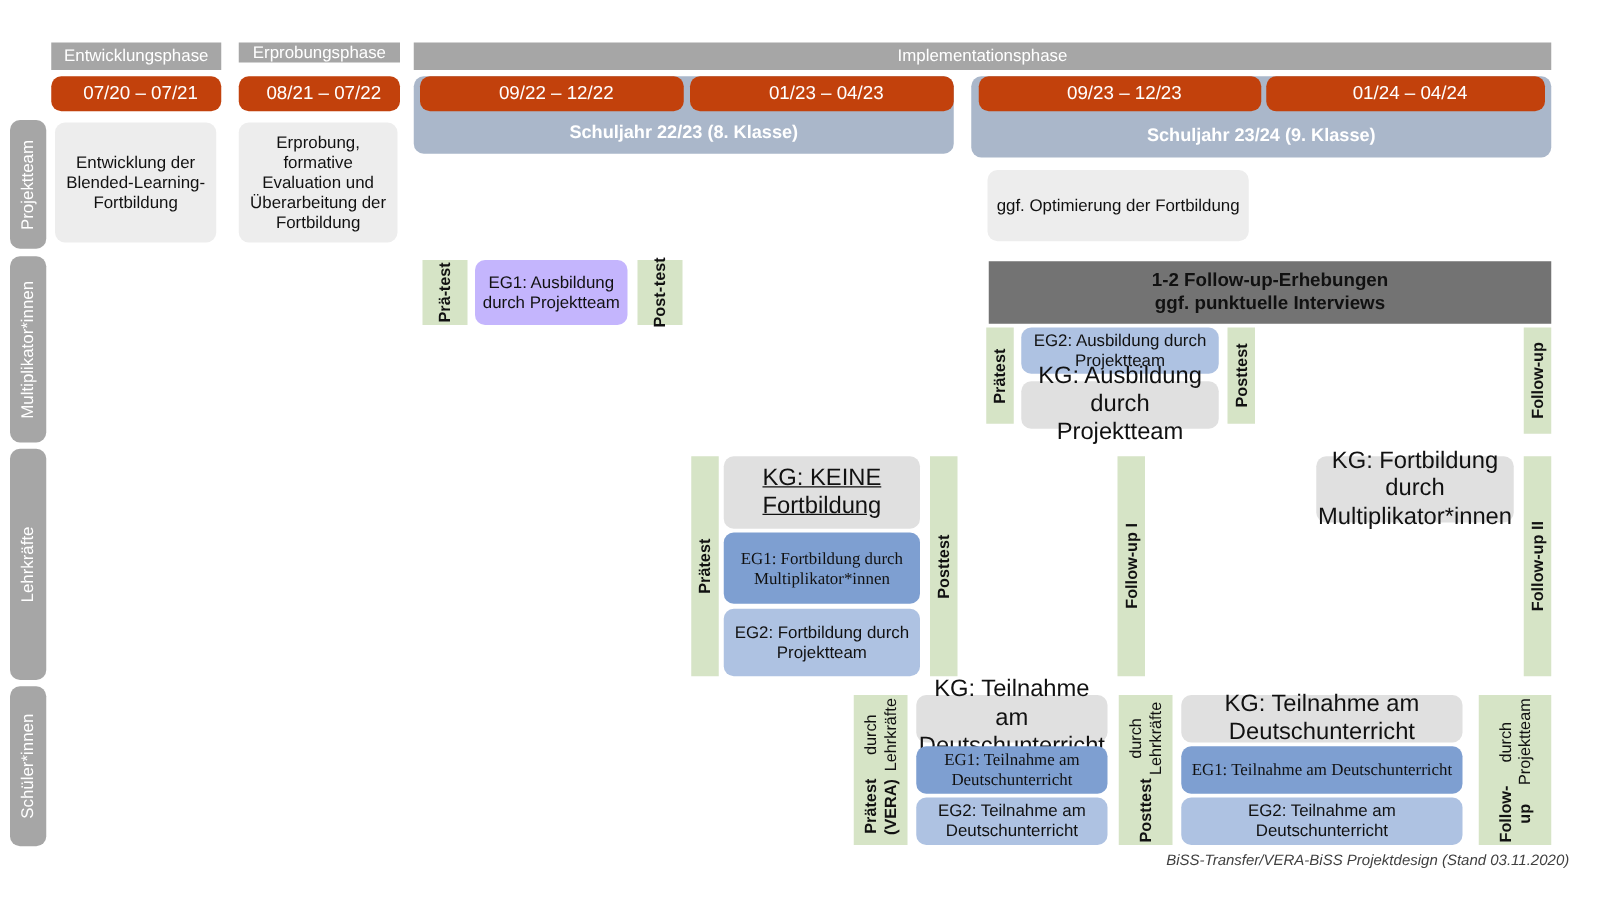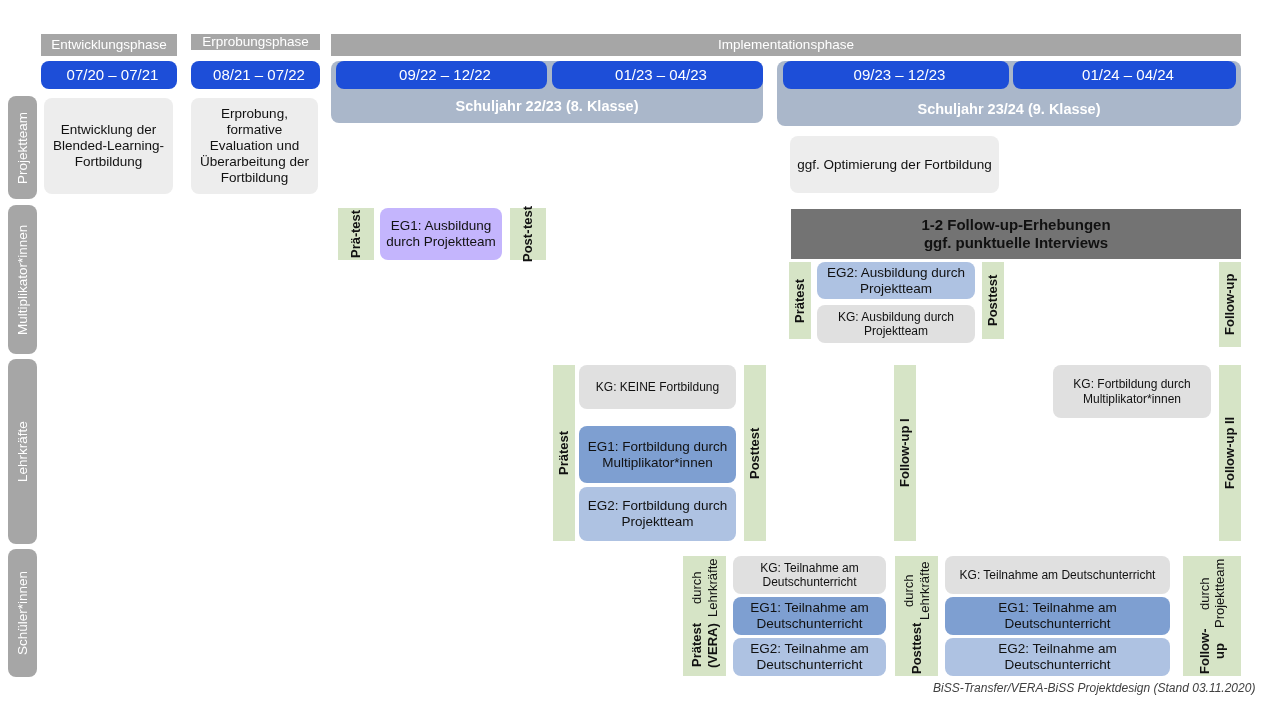--- a/index.html
+++ b/index.html
@@ -22,27 +22,27 @@
     line-height:1.18;
     padding:2px 6px;
   }
   .rot{
     writing-mode:vertical-rl;
     transform:rotate(180deg);
   }
 
   
   .c-phase      {background:#a6a6a6;color:#ffffff;border-radius:0;font-size:13.5px;}
-  .c-period     {background:#1d4ed8;color:#ffffff;font-size:15px;padding-left:13px;}
+  .c-period     {background:#c2410c;color:#ffffff;font-size:15px;padding-left:13px;}
   .c-schoolyear {background:#aab7ca;color:#ffffff;font-weight:bold;font-size:14.5px;}
   .c-rowlabel   {background:#a6a6a6;color:#ffffff;font-size:13.5px;}
-  .c-grey       {background:#e0e0e0;color:#111;font-size:12px;}
+  .c-grey       {background:#e0e0e0;color:#111;font-size:19px;}
   .c-greylight  {background:#ededed;color:#111;font-size:13.5px;}
   .c-eg1        {background:#c4b5fd;color:#111;font-size:13.5px;}
-  .c-eg1dark    {background:#7e9fd1;color:#111;font-size:13.5px;}
+  .c-eg1dark    {background:#7e9fd1;color:#111;font-size:13.5px;font-family:Liberation Serif, serif;}
   .c-eg2        {background:#aec2e2;color:#111;font-size:13.5px;}
   .c-green      {background:#d6e4c6;color:#111;font-size:13px;font-weight:bold;border-radius:0;}
   .c-greenband  {background:#737373;color:#111;font-size:15px;font-weight:bold;border-radius:0;}
 
   .two-line{display:flex;flex-direction:column;align-items:center;justify-content:center;}
   .rot .two-line{flex-direction:row;}
   .lbl-bold{font-weight:bold;}
   .lbl-reg{font-weight:normal;}
 
   .footer{
@@ -122,21 +122,21 @@
   <div class="abs box c-eg2" style="left:817px;top:262px;width:158px;height:37px;">EG2: Ausbildung durch Projektteam</div>
 
   <div class="abs box c-grey" style="left:817px;top:305px;width:158px;height:38px;">KG: Ausbildung durch Projektteam</div>
 
   <div class="abs box c-green rot" style="left:982px;top:262px;width:22px;height:77px;">Posttest</div>
 
   <div class="abs box c-green rot" style="left:1219px;top:262px;width:22px;height:85px;">Follow-up</div>
 
   <div class="abs box c-green rot" style="left:553px;top:365px;width:22px;height:176px;">Prätest</div>
 
-  <div class="abs box c-grey" style="left:579px;top:365px;width:157px;height:44px;">KG:  KEINE Fortbildung</div>
+  <div class="abs box c-grey" style="left:579px;top:365px;width:157px;height:58px;text-decoration:underline;">KG:  KEINE Fortbildung</div>
 
   <div class="abs box c-eg1dark" style="left:579px;top:426px;width:157px;height:57px;">EG1: Fortbildung durch Multiplikator*innen</div>
 
   <div class="abs box c-eg2" style="left:579px;top:487px;width:157px;height:54px;">EG2: Fortbildung durch Projektteam</div>
 
   <div class="abs box c-green rot" style="left:744px;top:365px;width:22px;height:176px;">Posttest</div>
 
   <div class="abs box c-green rot" style="left:894px;top:365px;width:22px;height:176px;">Follow-up I</div>
 
   <div class="abs box c-grey" style="left:1053px;top:365px;width:158px;height:53px;">KG: Fortbildung durch Multiplikator*innen</div>

